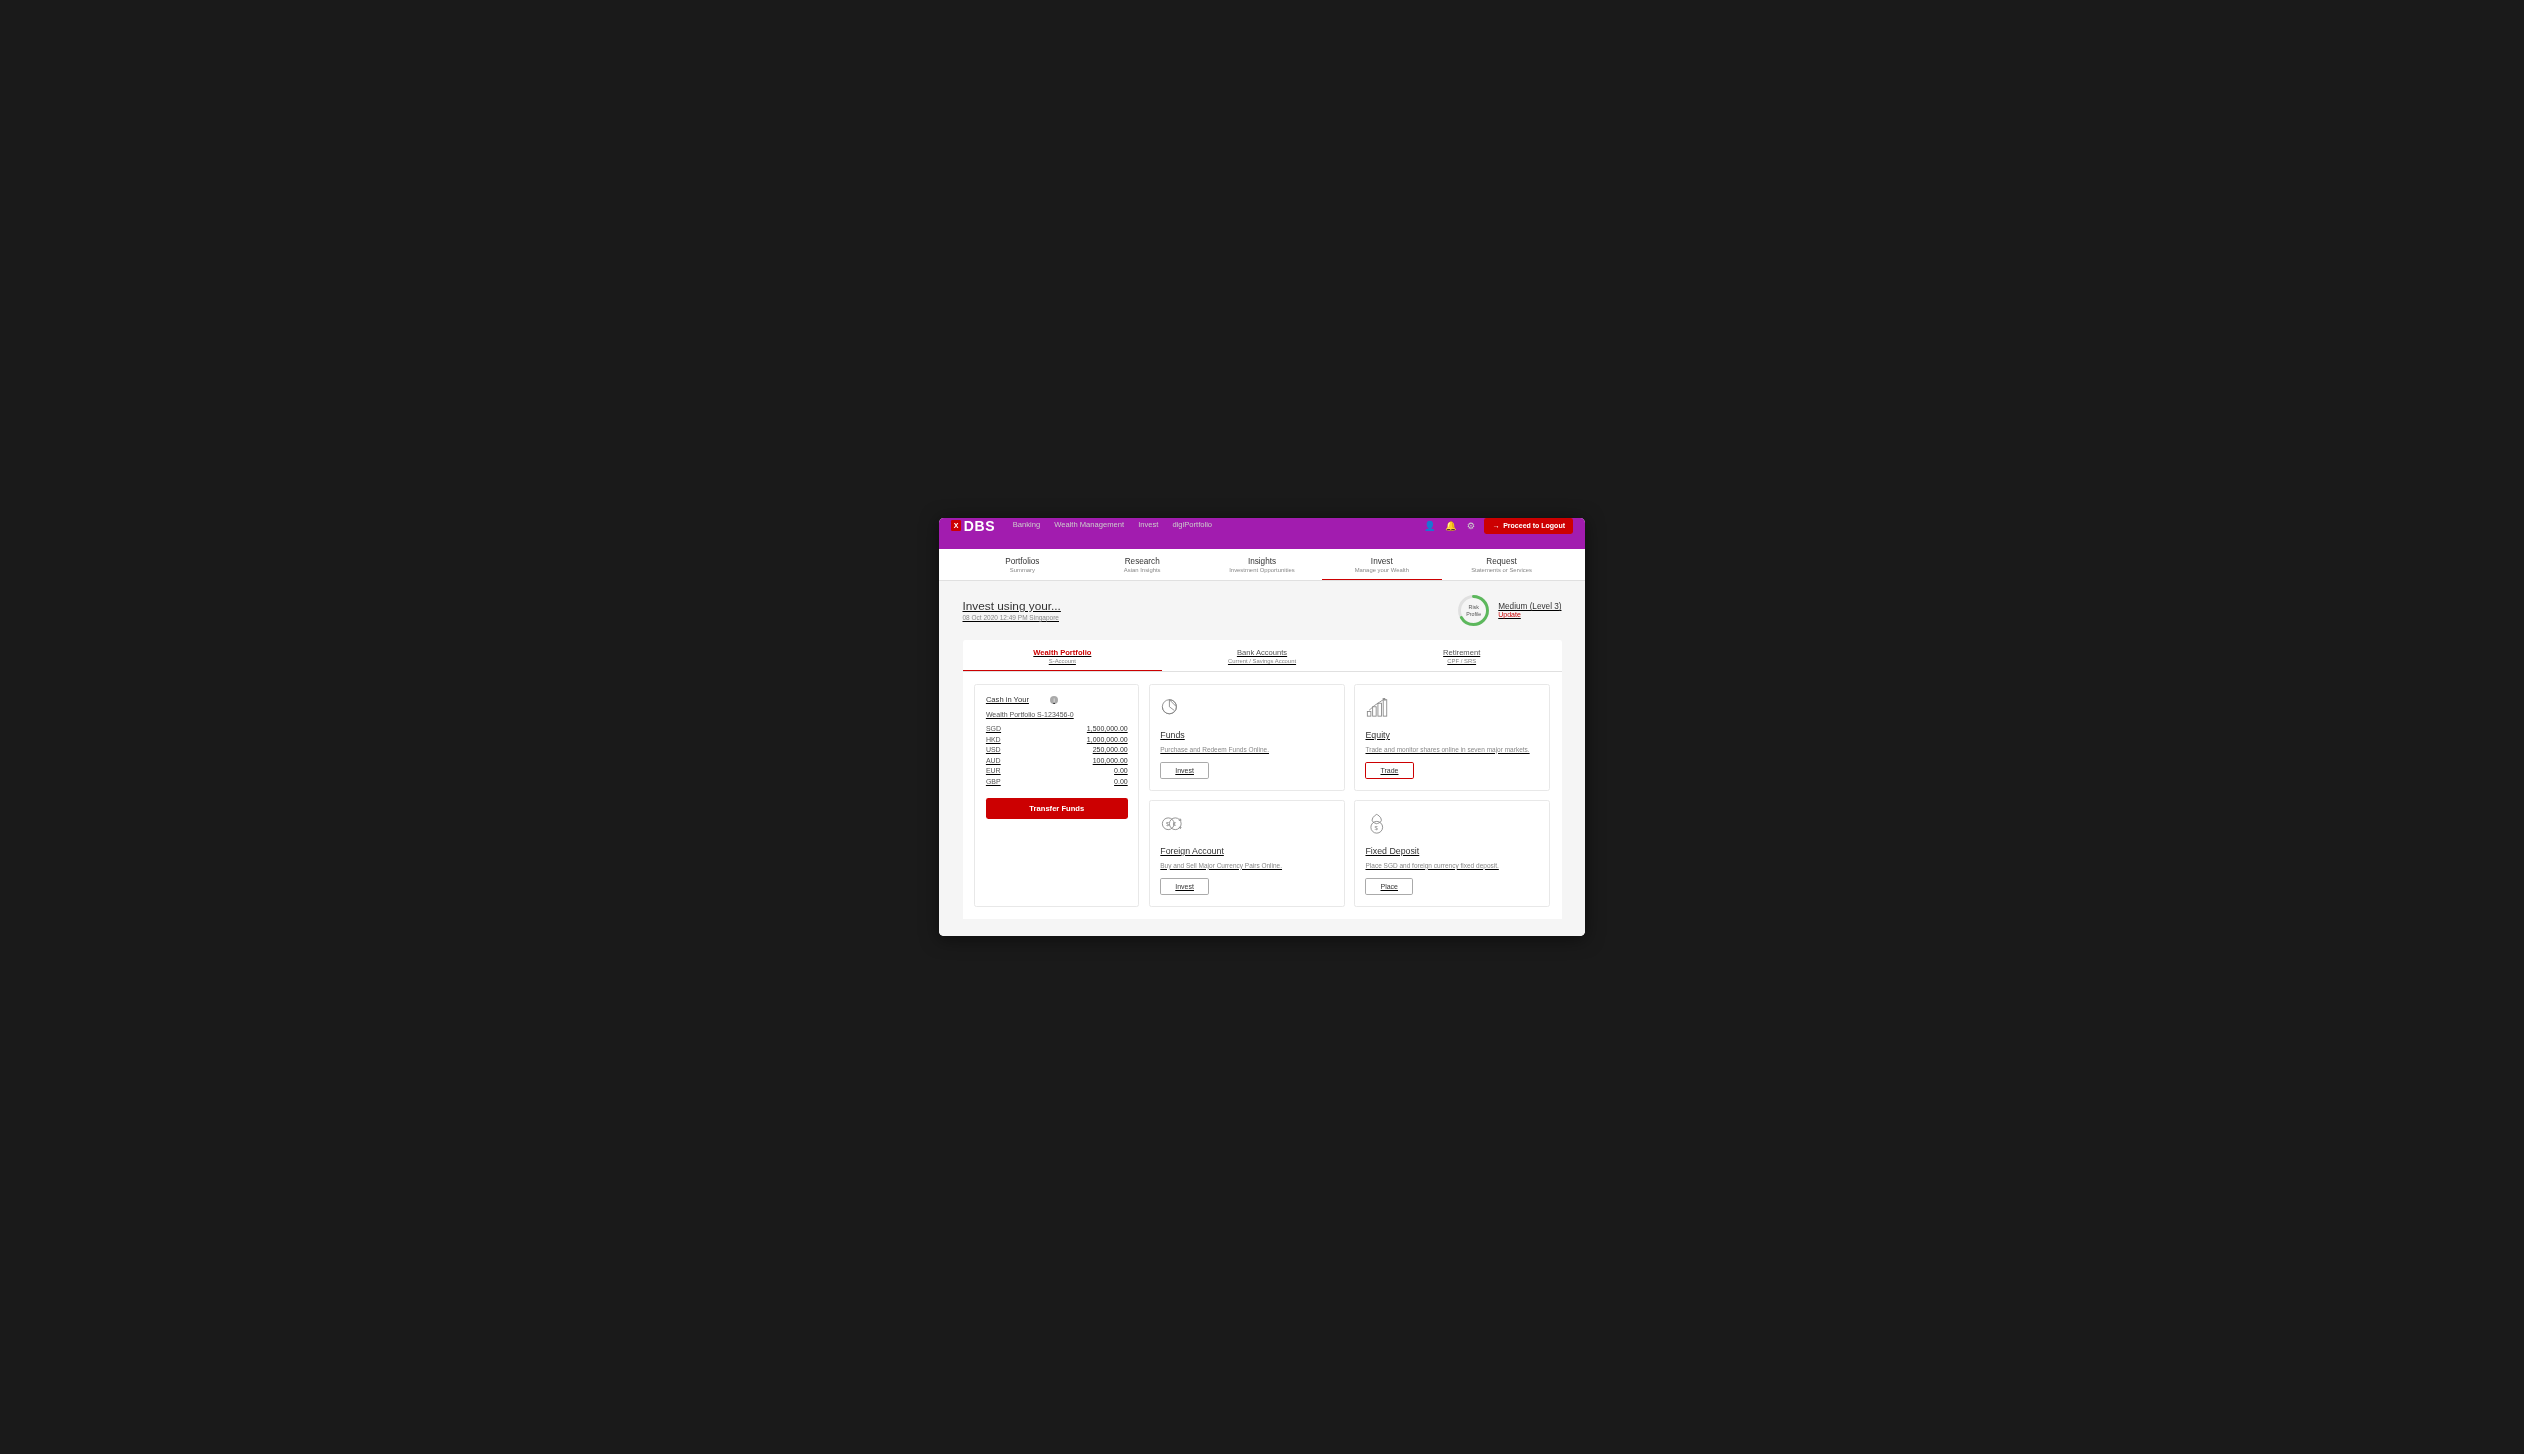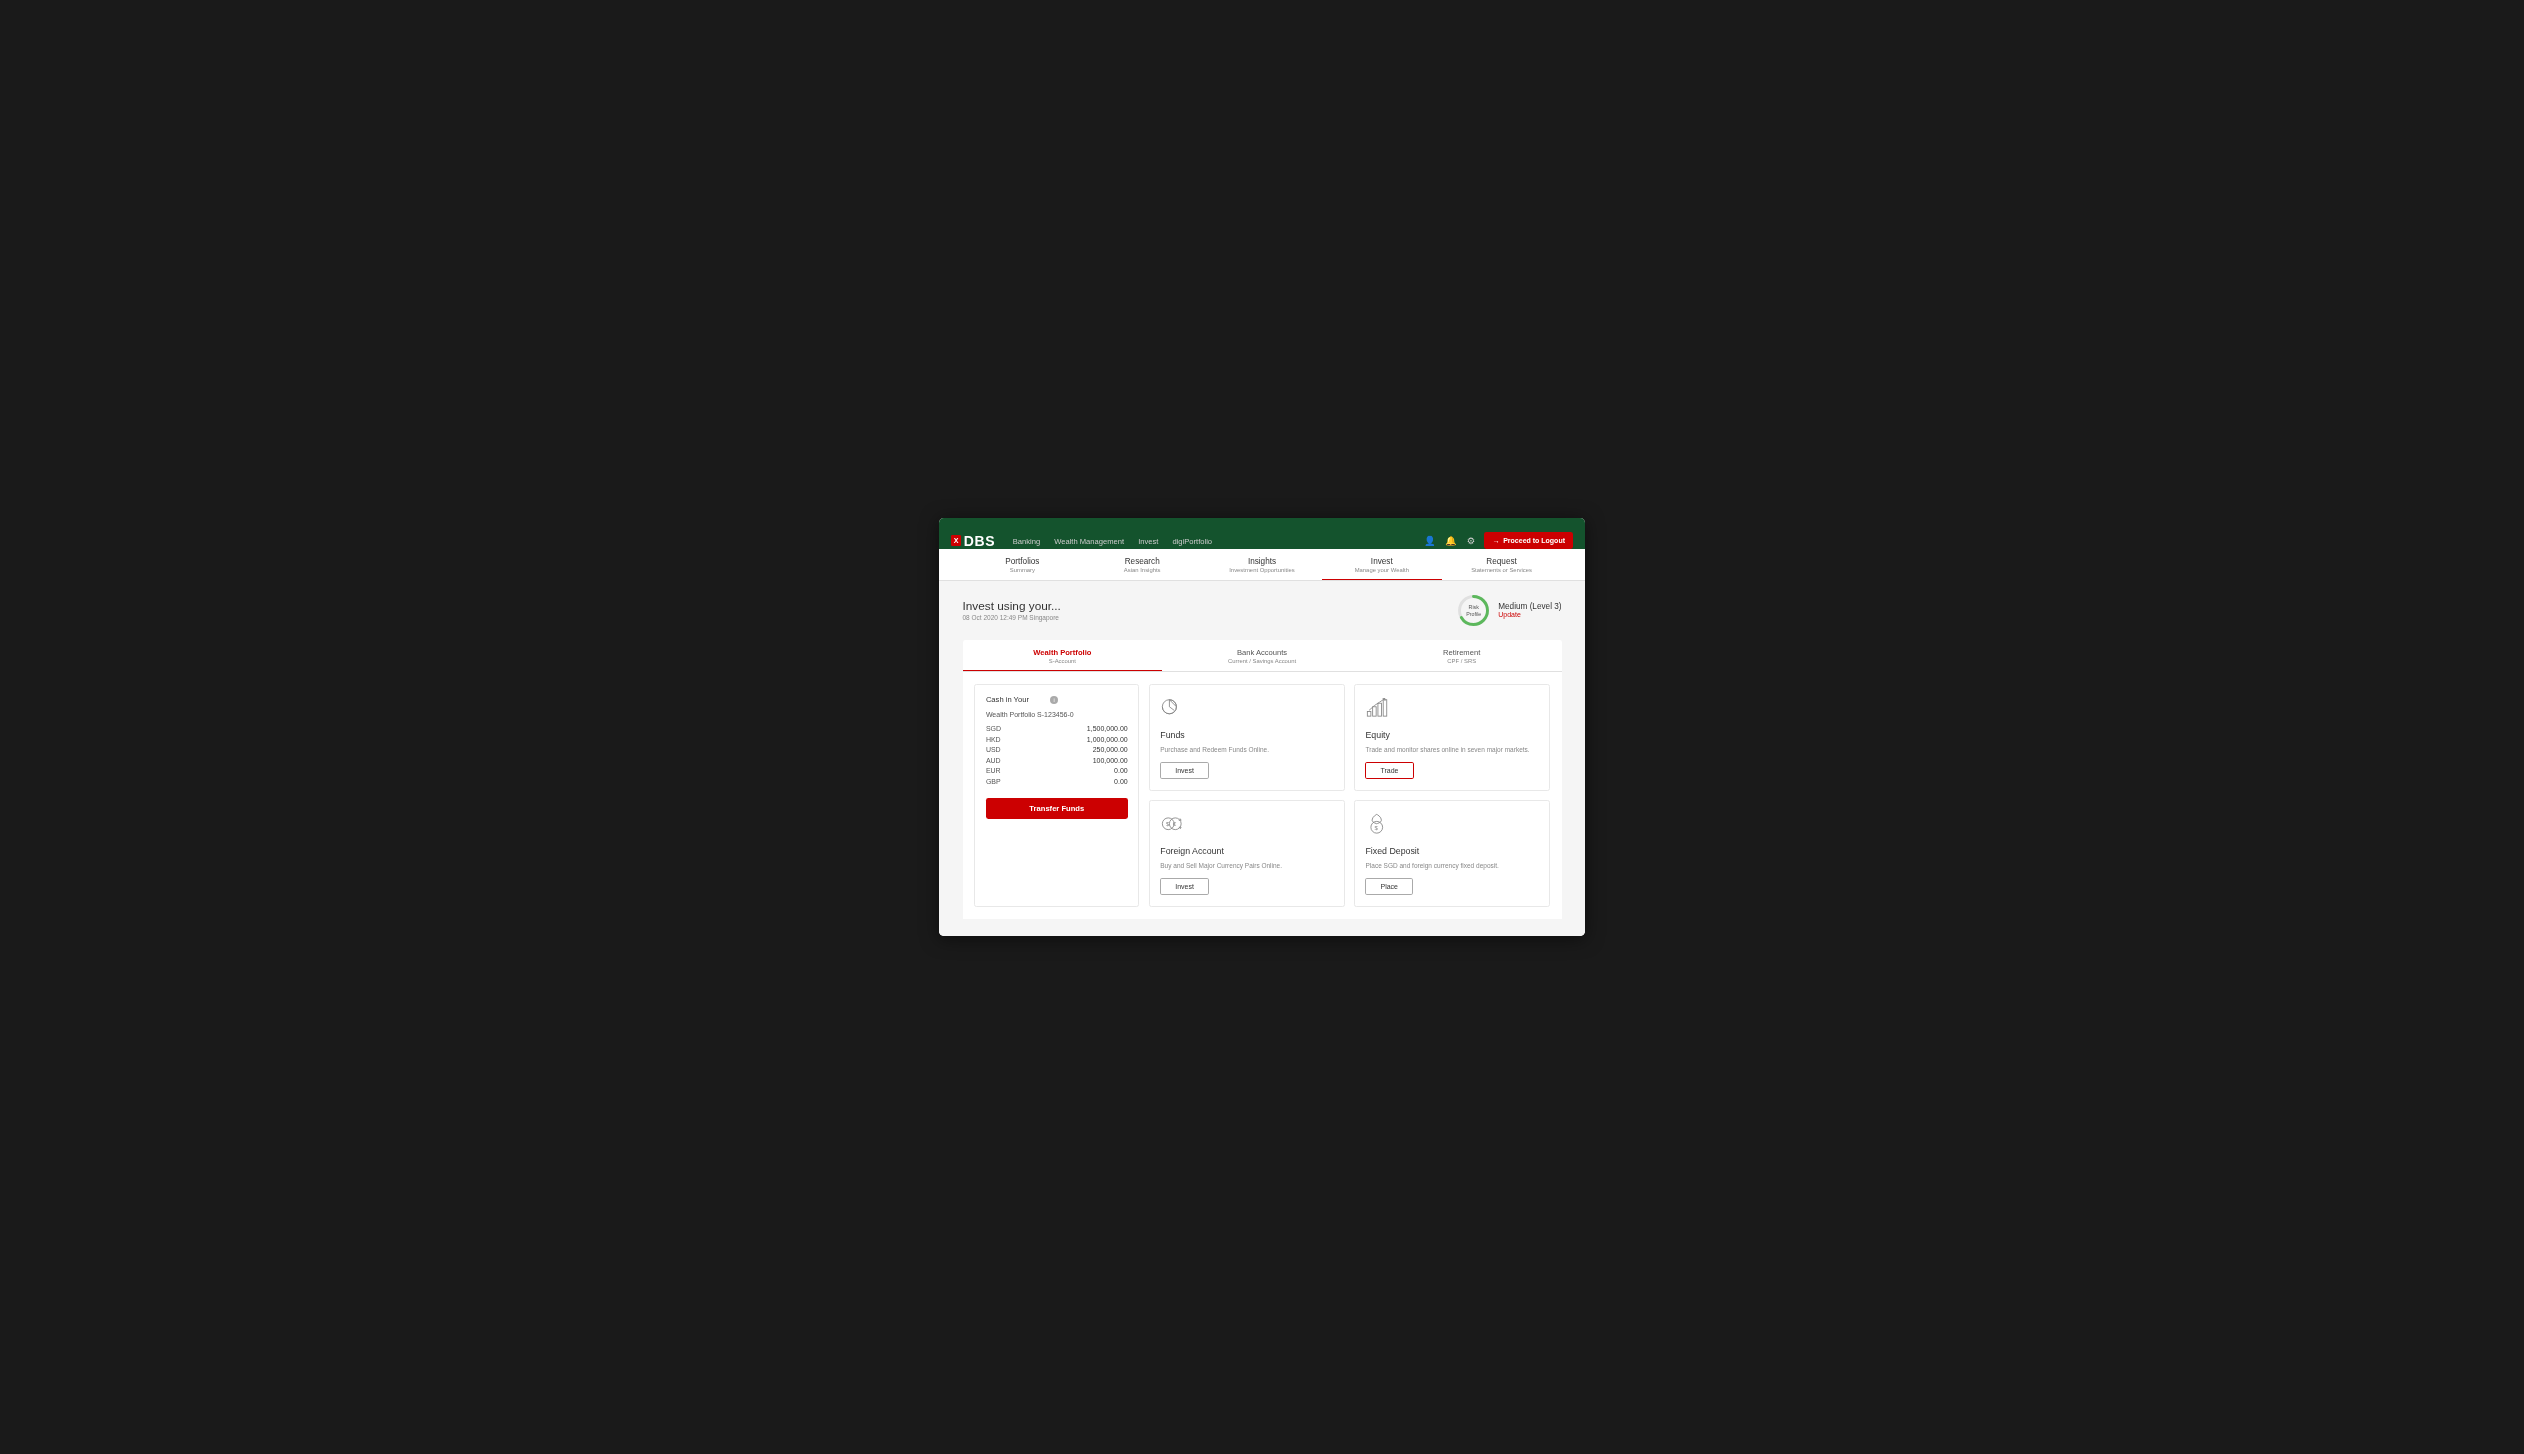--- a/index.html
+++ b/index.html
@@ -14,23 +14,23 @@
     }
     .browser-window {
       background: #fff;
       border-radius: 4.7px;
       overflow: hidden;
       width: 646px;
       box-shadow: 0 2.4px 17.6px rgba(0,0,0,0.5);
     }
     
     .top-nav {
-      background: #14532d;
-      display: flex;
-      align-items: flex-end;
+      background: #a21caf;
+      display: flex;
+      align-items: flex-start;
       padding: 0 11.8px;
       height: 31px;
     }
     .logo-area {
       display: flex;
       align-items: center;
       margin-right: 17.6px;
     }
     .logo-icon {
       background: #cc0001;
@@ -110,20 +110,21 @@
     }
     .sub-nav-item .nav-sub {
       font-size: 5.9px;
       color: #888;
       margin-top: 1.2px;
     }
     
     .main-content {
       background: #f5f5f5;
       padding: 11.8px 23.5px 17.6px;
+      text-decoration: underline;
     }
     .page-header {
       display: flex;
       justify-content: space-between;
       align-items: center;
       margin-bottom: 11.8px;
     }
     .page-title {
       font-size: 11.8px;
       font-weight: 500;

